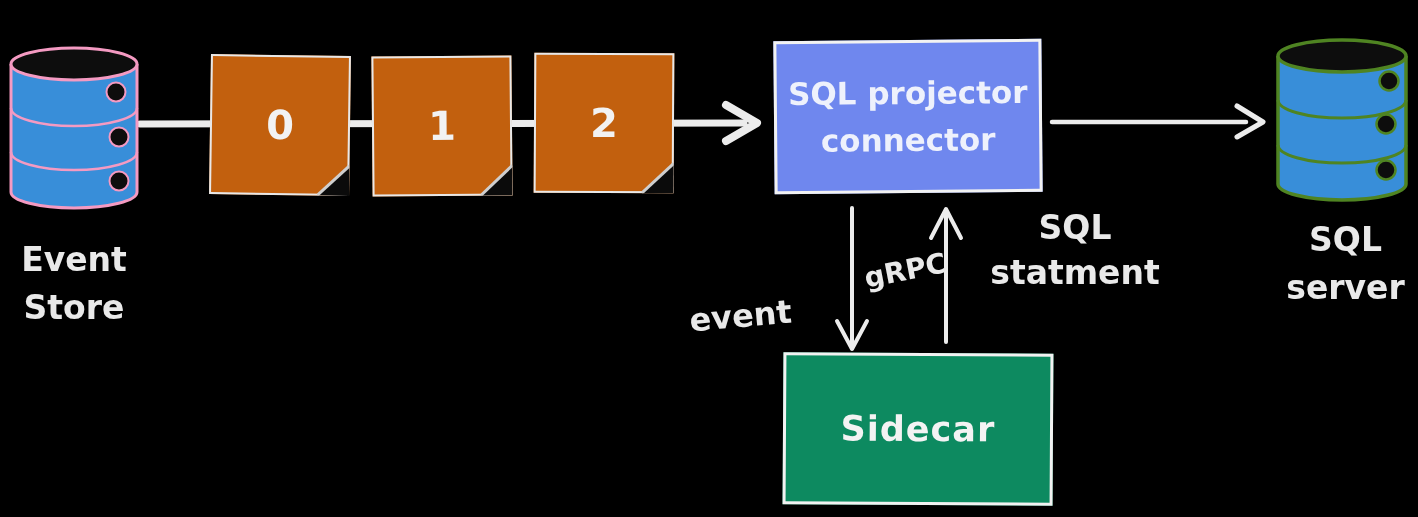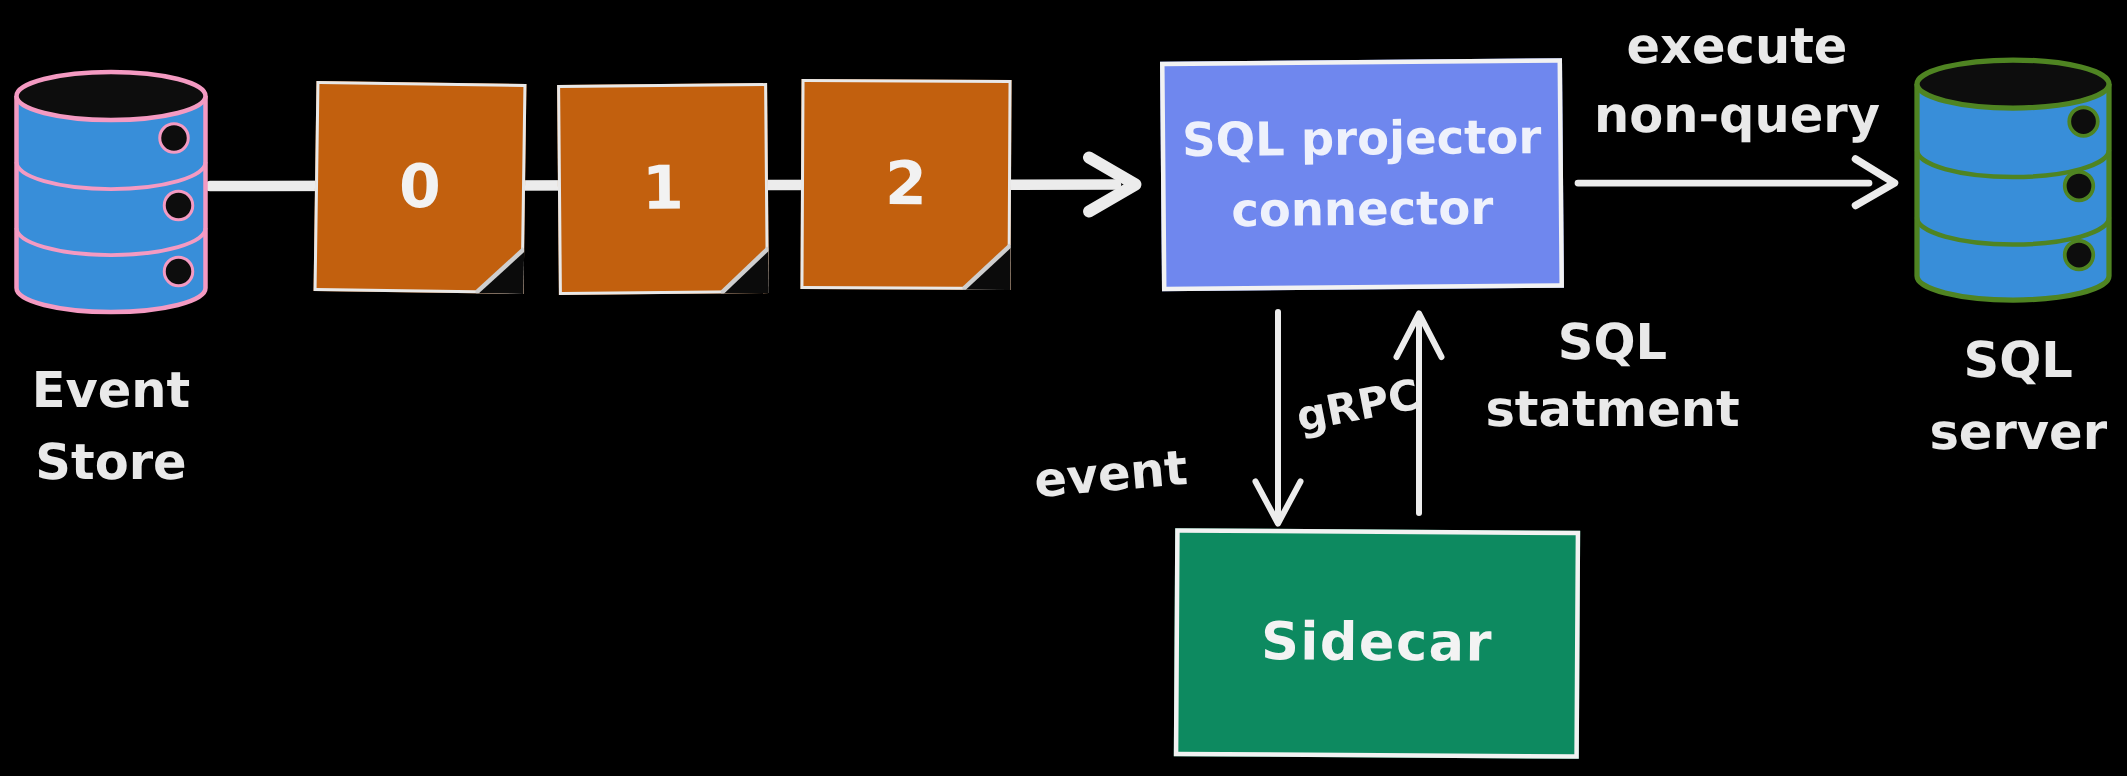--- a/index.html
+++ b/index.html
@@ -138,22 +138,20 @@
 connector</span>
   </div>
 
   <div class="proc-box" id="sidecar-box">
     <span>Sidecar</span>
   </div>
 
   <div class="lbl" id="event-store-label">Event
 Store</div>
 
-  <div class="lbl" id="execute-label">execute
-non-query</div>
 
   <div class="lbl" id="sql-server-label">SQL
 server</div>
 
   <div class="lbl" id="sql-statement-label">SQL
 statment</div>
 
   <div class="lbl" id="grpc-label">gRPC</div>
 
   <div class="lbl" id="event-label">event</div>

